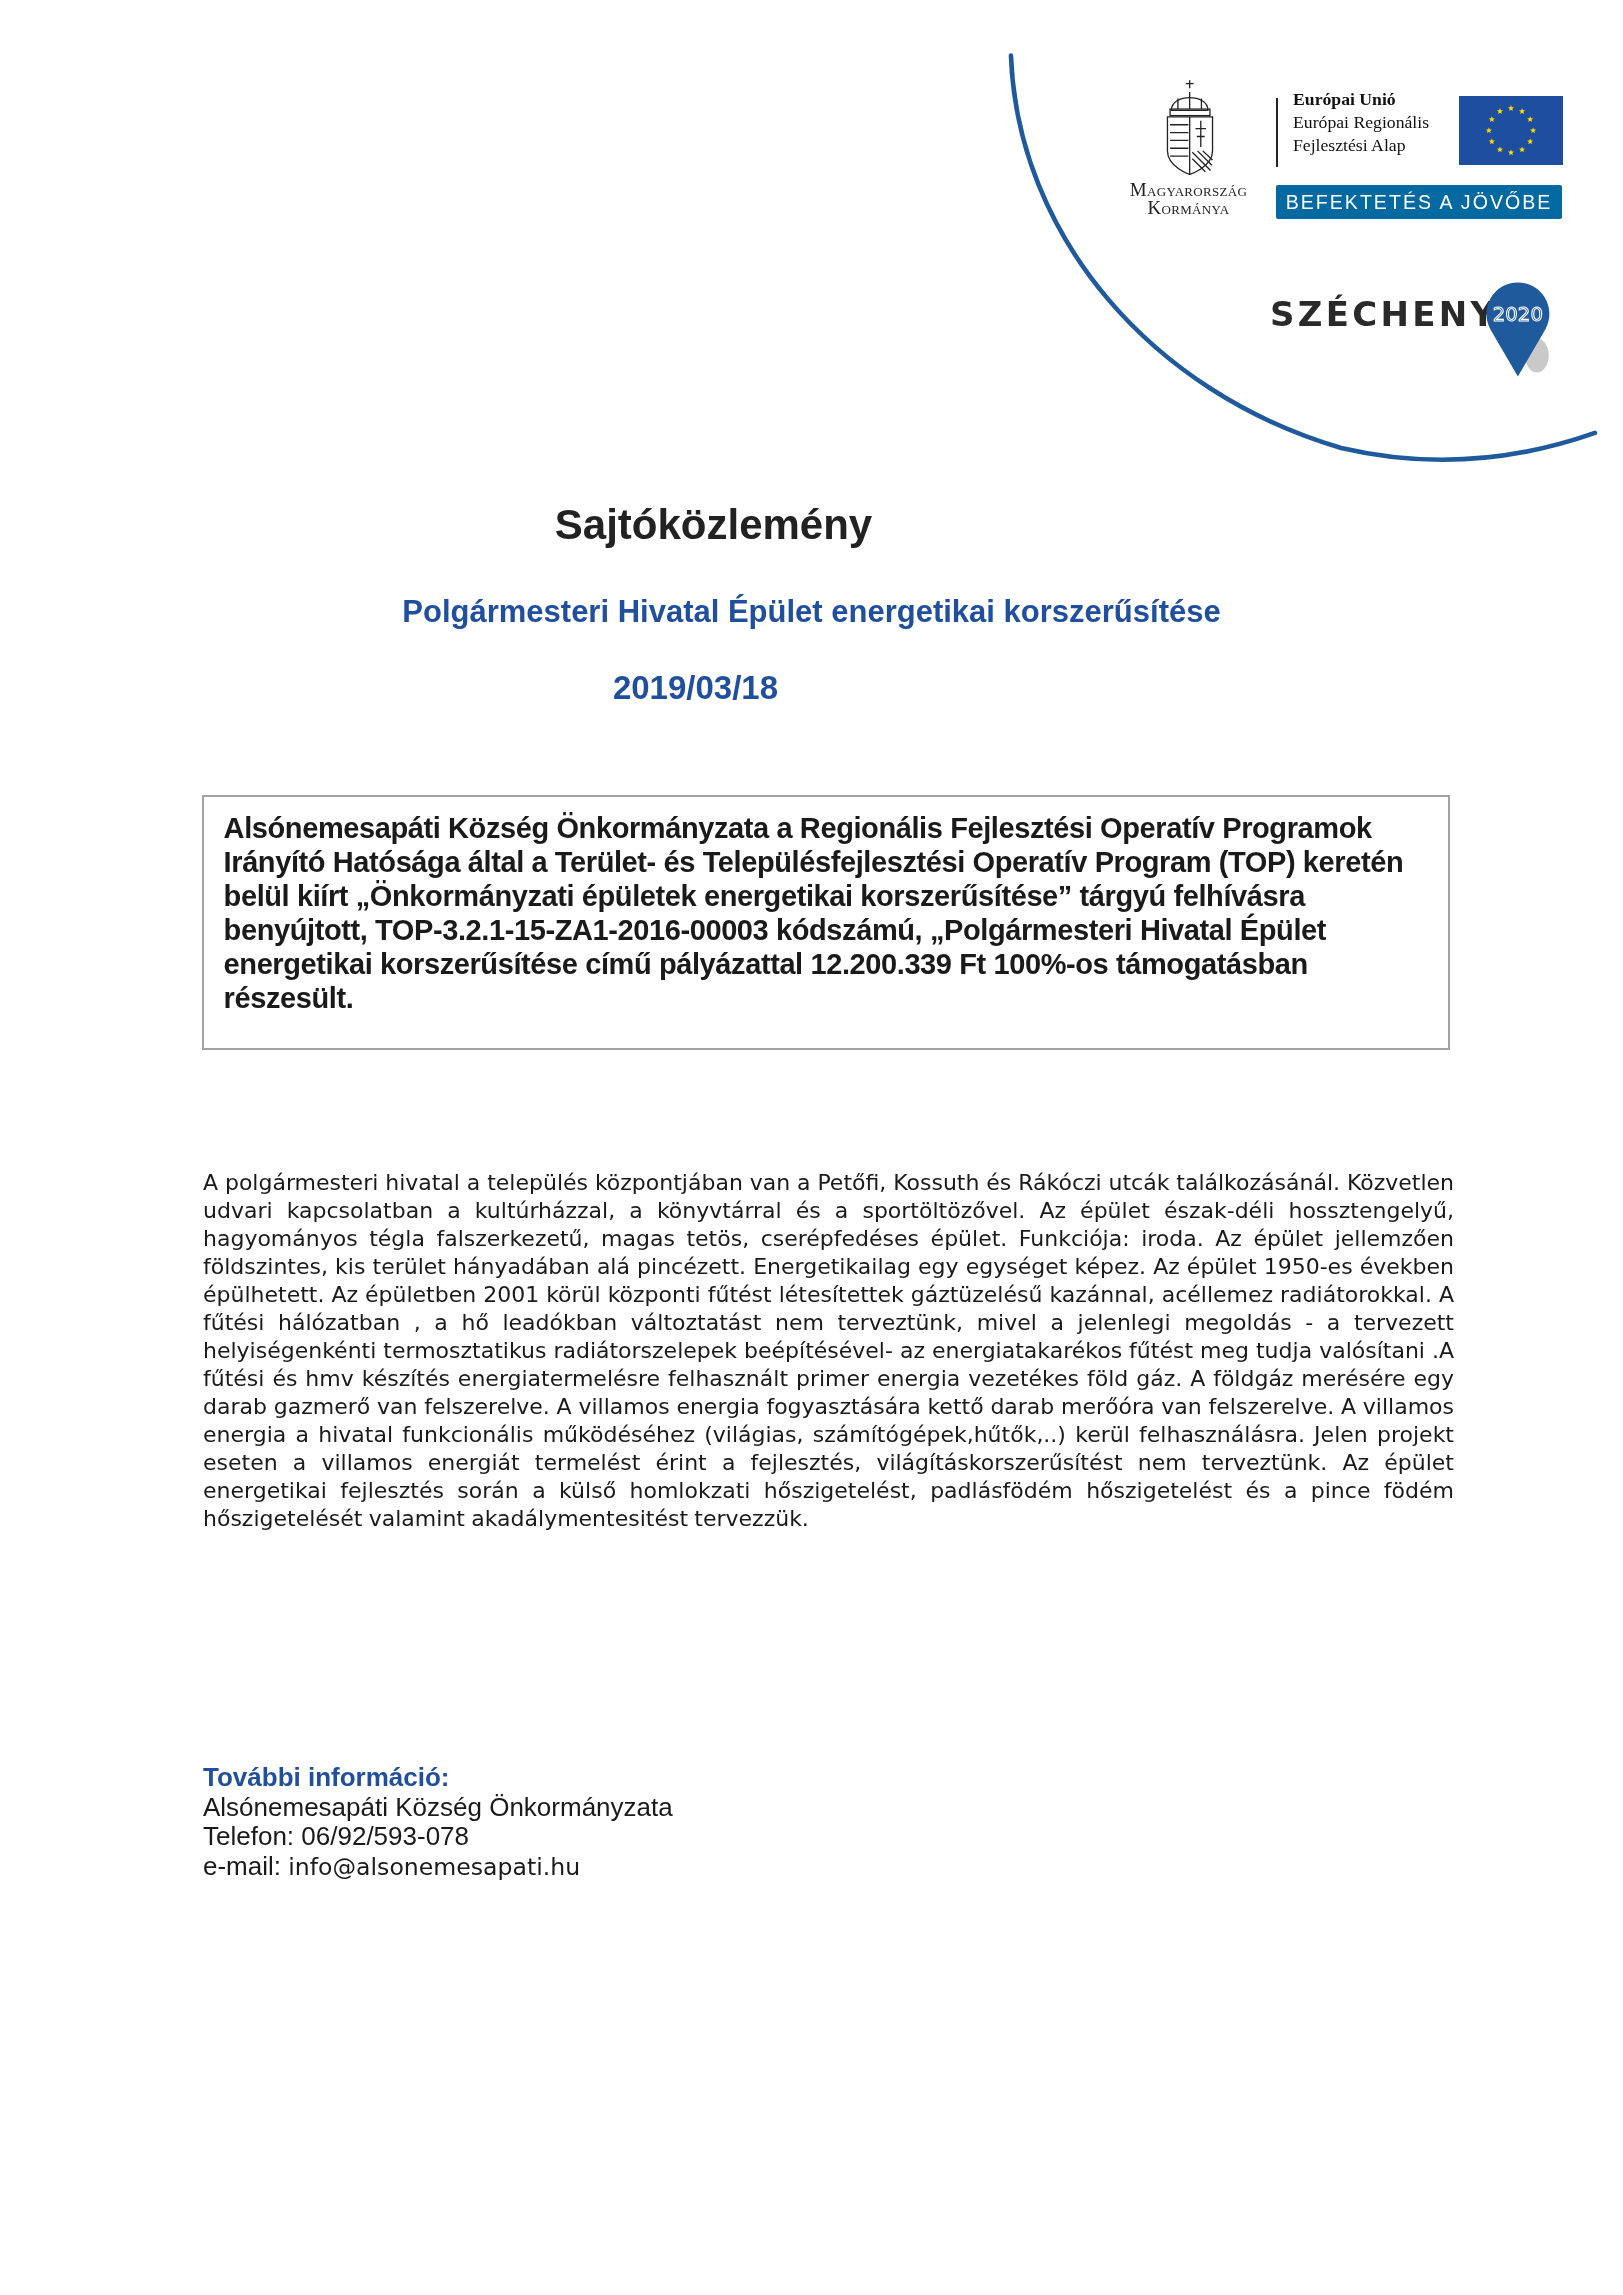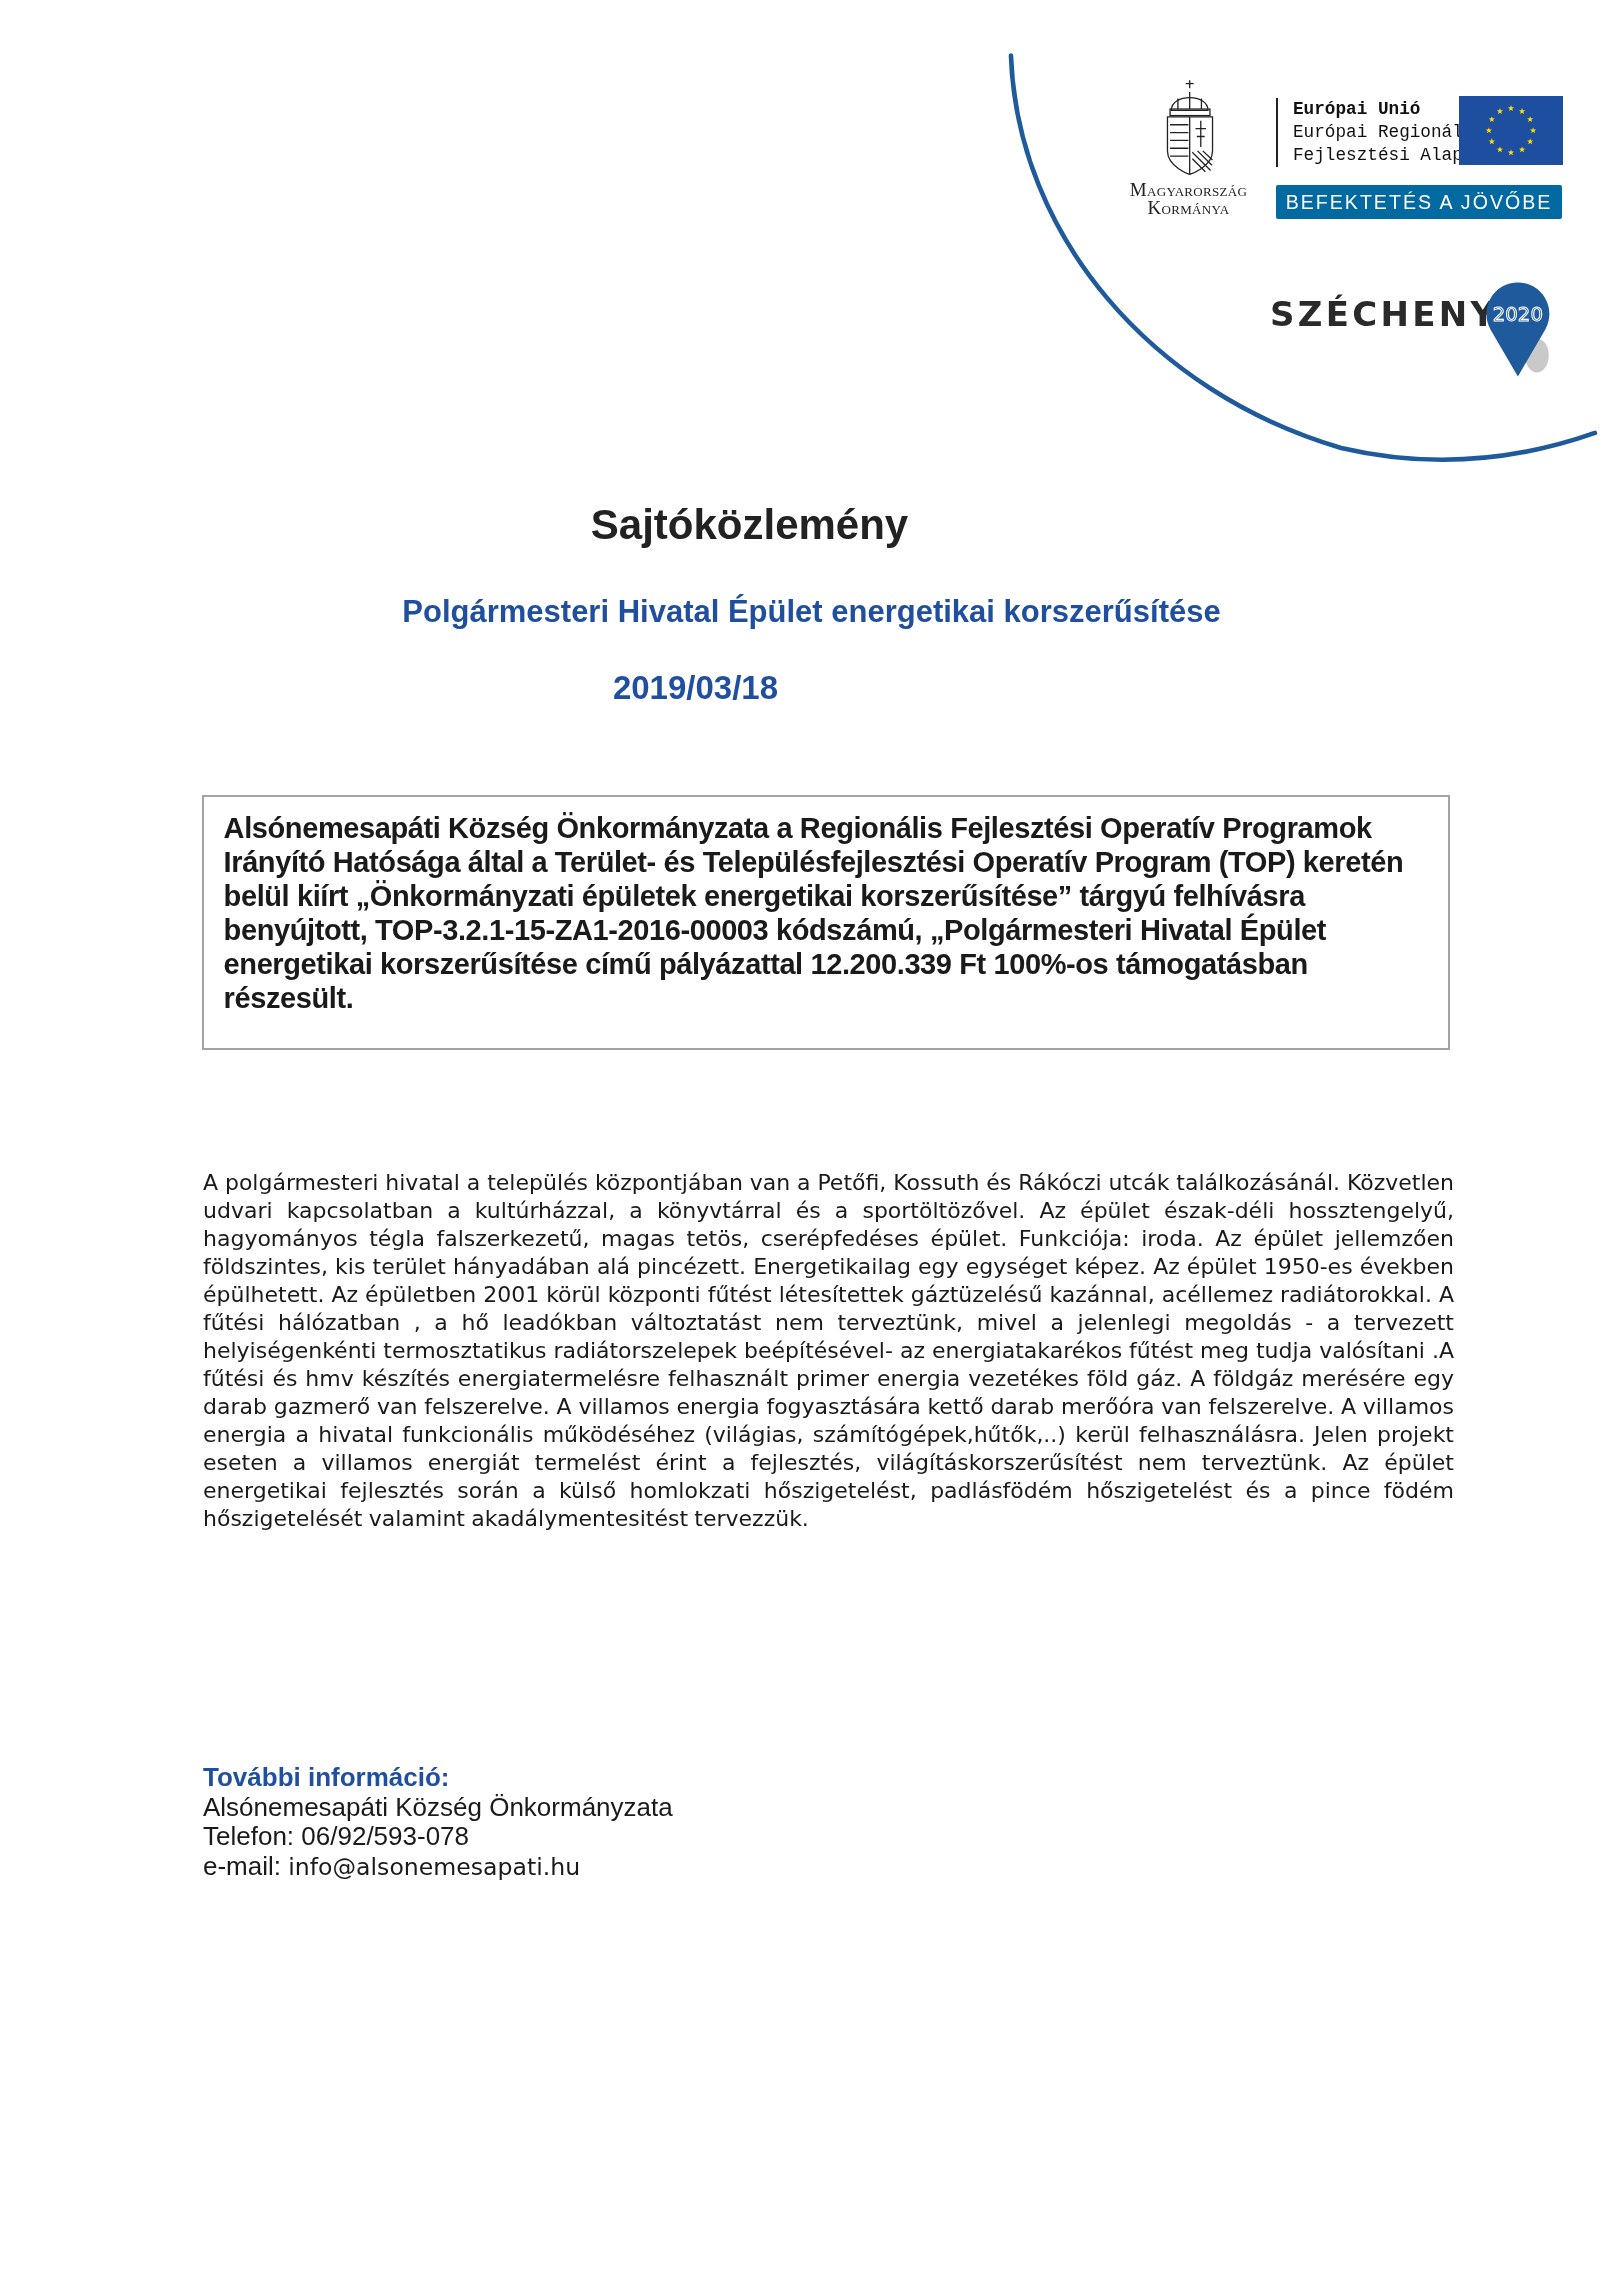--- a/index.html
+++ b/index.html
@@ -2,27 +2,27 @@
 <html style="font-size:10.5px"><head>
 <meta charset="utf-8">
 <style>
   html, body { margin:0; padding:0; background:#ffffff; }
   body { width:1623px; height:2295px; position:relative; overflow:hidden; color:#1a1a1a; }
   .abs { position:absolute; }
   #header-art { position:absolute; left:0; top:0; width:1623px; height:497px; }
   .coat { left:1162px; top:79px; width:56px; height:98px; }
   .gov-name { left:1113px; top:181px; width:151px; text-align:center; font-family:"Liberation Serif", serif; font-size:19px; line-height:18.3px; letter-spacing:0.3px; color:#222; font-variant:small-caps; }
   .divider { left:1276px; top:98px; width:2px; height:69px; background:#222; }
-  .eu-text { left:1293px; top:98px; font-family:Liberation Mono, monospace; font-size:17.7px; line-height:23px; color:#111; }
+  .eu-text { left:1293px; top:88px; font-family:Liberation Serif, serif; font-size:17.7px; line-height:23px; color:#111; }
   .eu-text .b { font-weight:bold; }
   .eu-flag { left:1459px; top:96px; width:104px; height:69px; background:#1e4ea0; }
   .banner { left:1276px; top:185px; width:286px; height:34px; background:#0369a1; border-radius:2px; color:#fff; font-family:"Liberation Sans", sans-serif; font-size:19.6px; letter-spacing:2px; line-height:34px; text-align:center; }
   .sz-text { left:1270px; top:295px; font-family:"DejaVu Sans", sans-serif; font-weight:bold; font-size:34px; letter-spacing:3.3px; color:#2a2a2a; line-height:39px; }
   .sz-pin { left:1481px; top:278px; width:79px; height:105px; }
-  .title { left:0; width:1427px; top:501px; text-align:center; font-family:"Liberation Sans", sans-serif; font-weight:bold; font-size:42px; color:#222;padding-left:36px; }
+  .title { left:0; width:1427px; top:501px; text-align:center; font-family:"Liberation Sans", sans-serif; font-weight:bold; font-size:42px; color:#222; }
   .subtitle { left:0; width:1623px; top:594px; text-align:center; font-family:"Liberation Sans", sans-serif; font-weight:bold; font-size:31px; color:#1f4f9e; }
   .date { left:0; width:1391px; top:669px; text-align:center; font-family:"Liberation Sans", sans-serif; font-weight:bold; font-size:33px; color:#1f4f9e; }
   .summary-box { left:202px; top:795px; width:1248px; height:255px; border:2px solid #a3a3a3; box-sizing:border-box; }
   .summary-text { position:absolute; left:19.6px; top:14.4px; width:1191px; font-family:"Liberation Sans", sans-serif; font-weight:bold; font-size:29px; line-height:34px; color:#1a1a1a; letter-spacing:-0.4px; }
   .body-text { left:203px; top:1169px; width:1251px; font-family:"DejaVu Sans", sans-serif; font-size:22px; line-height:28px; color:#1a1a1a; text-align:justify; word-spacing:-0.7px; }
   .contact { left:203px; top:1763px; font-family:"Liberation Sans", sans-serif; font-size:26px; line-height:29.5px; color:#1a1a1a; }
   .contact .heading { color:#1f4f9e; font-weight:bold; }
   .contact .email-val { font-family:"DejaVu Sans", sans-serif; font-size:23.6px; }
 </style>
 </head>

